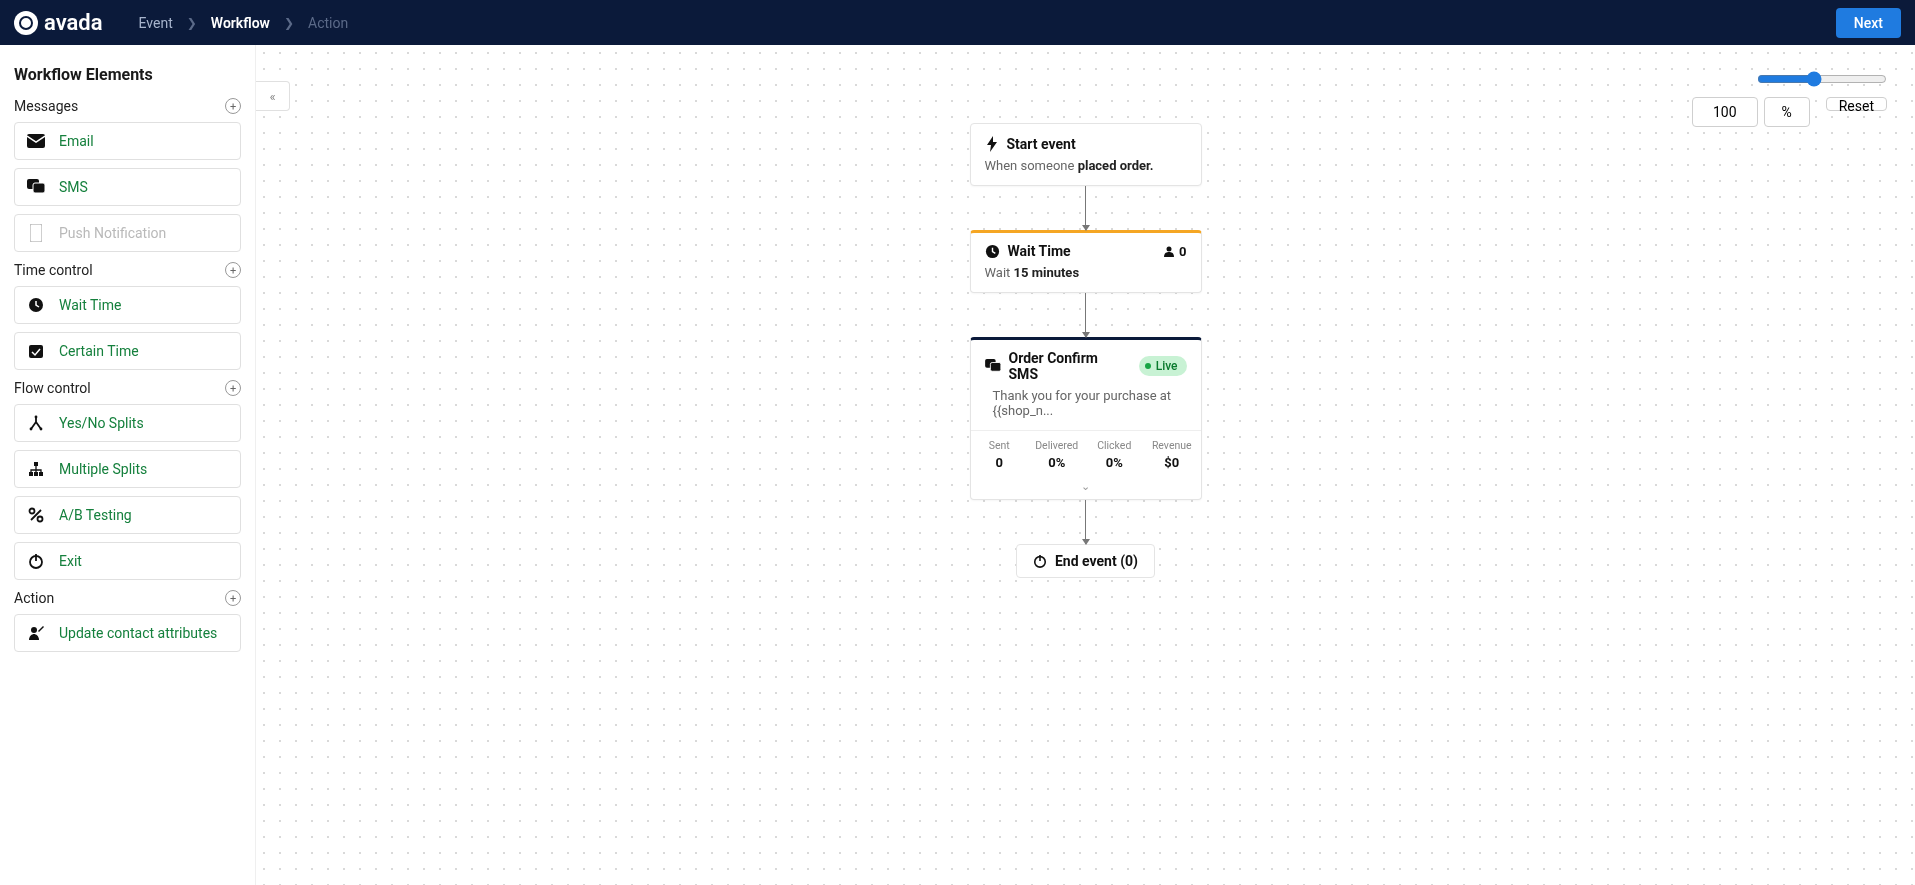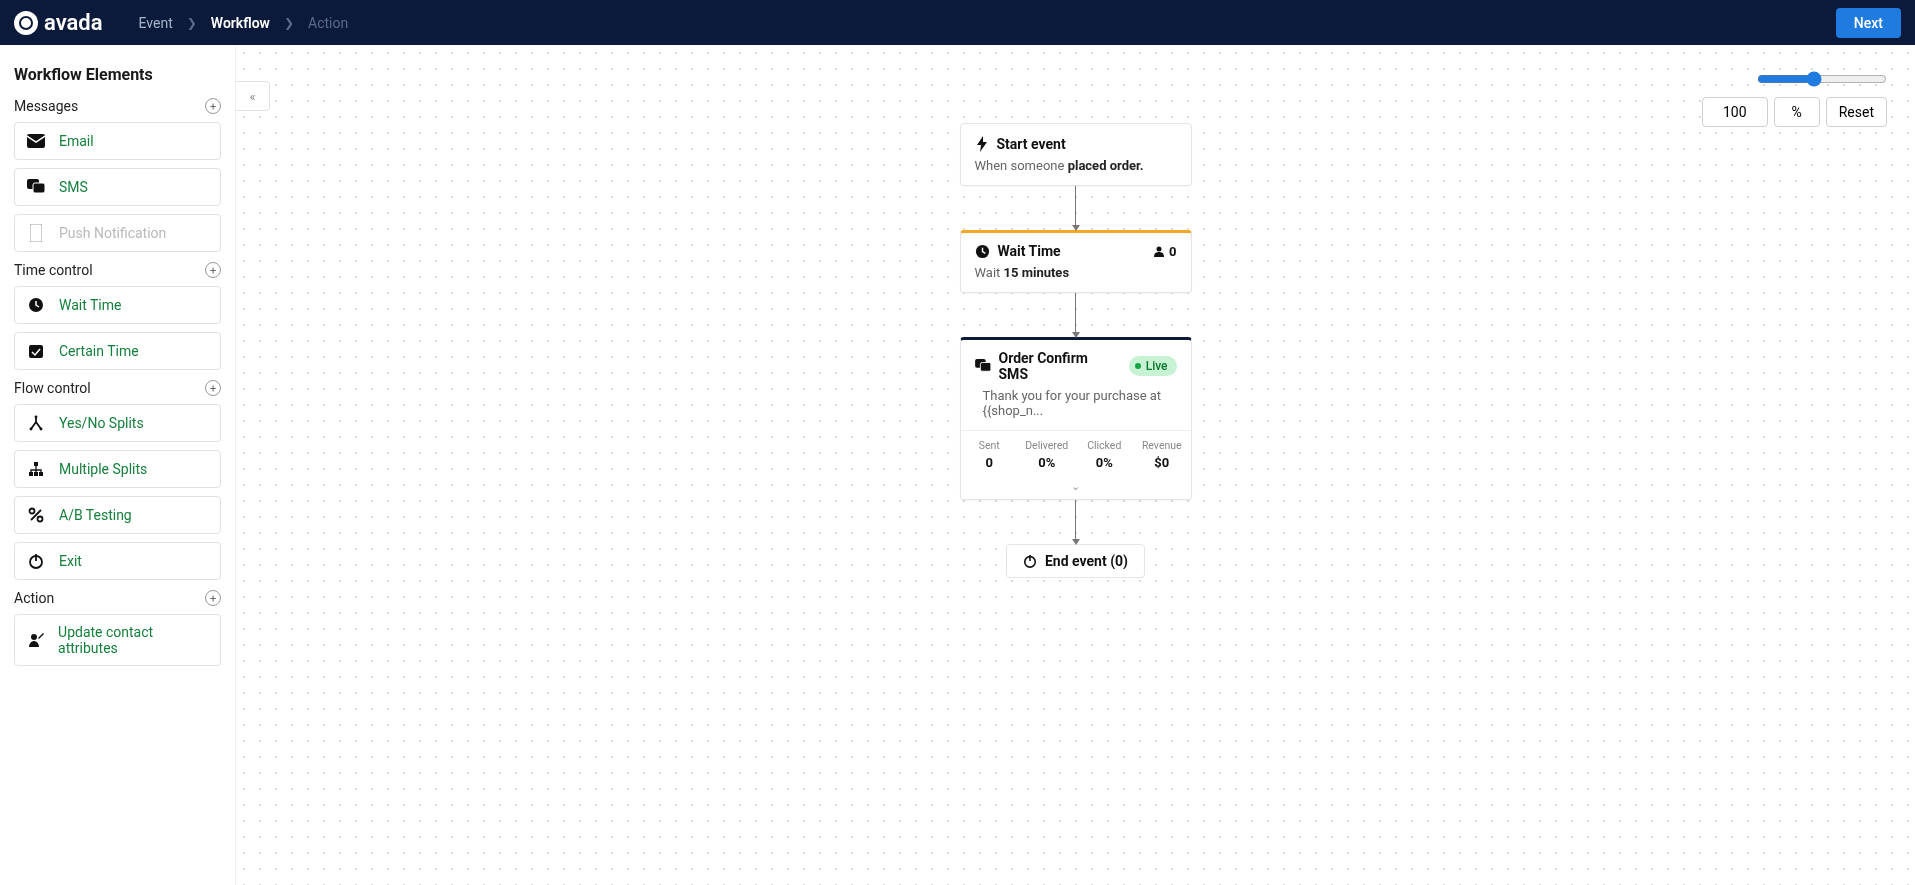--- a/index.html
+++ b/index.html
@@ -14,21 +14,21 @@
 .breadcrumbs { display: flex; align-items: center; gap: 14px; margin-left: 36px; font-size: 14px; }
 .breadcrumbs .crumb { color: #a7b4cc; cursor: pointer; }
 .breadcrumbs .crumb.active { color: #fff; font-weight: 600; }
 .breadcrumbs .crumb.disabled { color: #5b6a88; }
 .breadcrumbs .sep { color: #5b6a88; font-size: 12px; }
 .spacer { flex: 1; }
 .next-btn { background: #1f7be0; color: #fff; border: none; border-radius: 4px; padding: 7px 18px; font-size: 14px; font-weight: 500; cursor: pointer; }
 
 
 .body { flex: 1; display: flex; min-height: 0; }
-.sidebar { width: 236px; border-right: 1px solid #efefef; padding: 20px 14px 14px 14px; overflow-y: auto; background:#fff; }
+.sidebar { width: 256px; border-right: 1px solid #efefef; padding: 20px 14px 14px 14px; overflow-y: auto; background:#fff; }
 .sidebar h1 { font-size: 16px; font-weight: 700; color: #1a1a1a; margin-bottom: 14px; }
 .section-head { display: flex; align-items: center; justify-content: space-between; font-size: 14px; color: #222; margin: 10px 0 8px 0; }
 .section-head .add { width:16px;height:16px;border:1px solid #999;border-radius:50%;display:flex;align-items:center;justify-content:center;font-size:11px;color:#666;line-height:1;}
 .elem { display: flex; align-items: center; gap: 14px; border: 1px solid #e0e0e0; border-radius: 4px; padding: 9px 12px; margin-bottom: 8px; font-size: 14px; color: #15803d; cursor: grab; background:#fff;}
 .elem.disabled { color: #b9b9b9; }
 .elem .ic { width: 18px; height:18px; display:flex; align-items:center; justify-content:center; color:#1a1a1a; }
 .elem.disabled .ic { color:#c0c0c0; }
 
 
 .canvas-wrap { flex: 1; position: relative; background: #fff; }
@@ -38,21 +38,21 @@
   background-size: 16px 16px;
 }
 .collapse-btn { position:absolute; left:0; top:36px; width:34px; height:30px; border:1px solid #e0e0e0; border-left:none; border-radius:0 4px 4px 0; background:#fff; display:flex; align-items:center; justify-content:center; color:#888; cursor:pointer; font-size:13px;}
 
 .zoom-box { position:absolute; top:26px; right:28px; display:flex; flex-direction:column; align-items:flex-end; gap:10px; }
 .zoom-box .slider-row { display:flex; align-items:center; }
 .zoom-box input[type=range]{ width:130px; accent-color:#1f7be0; }
 .zoom-box .zoom-ctrl { display:flex; gap:6px; }
 .zoom-input { width:66px; height:30px; border:1px solid #cfcfcf; border-radius:4px; text-align:center; font-size:14px; }
 .pct-box { width:46px; height:30px; border:1px solid #cfcfcf; border-radius:4px; display:flex; align-items:center; justify-content:center; font-size:14px; background:#fff;}
-.reset-btn { height:30px; padding:0 12px; border:1px solid #cfcfcf; border-radius:4px; background:#fff; font-size:14px; cursor:pointer; }
+.reset-btn { height:14px; padding:0 12px; border:1px solid #cfcfcf; border-radius:4px; background:#fff; font-size:14px; cursor:pointer;margin-left:10px; }
 
 
 .flow { position:absolute; left:50%; top:78px; transform:translateX(-50%); display:flex; flex-direction:column; align-items:center; }
 .node { width: 232px; background:#fff; border:1px solid #e4e4e4; border-radius:4px; box-shadow:0 1px 2px rgba(0,0,0,0.04); }
 .node-hd { display:flex; align-items:center; gap:8px; padding:12px 14px 6px 14px; font-size:14px; font-weight:700; color:#111;}
 .node-body { padding: 0 14px 12px 14px; font-size:13px; color:#666; }
 .node-body b { color:#222; font-weight:700;}
 .connector { width:1px; background:#777; position:relative; }
 .connector::after { content:""; position:absolute; bottom:-1px; left:50%; transform:translateX(-50%); border-left:4px solid transparent; border-right:4px solid transparent; border-top:6px solid #777; }
 

